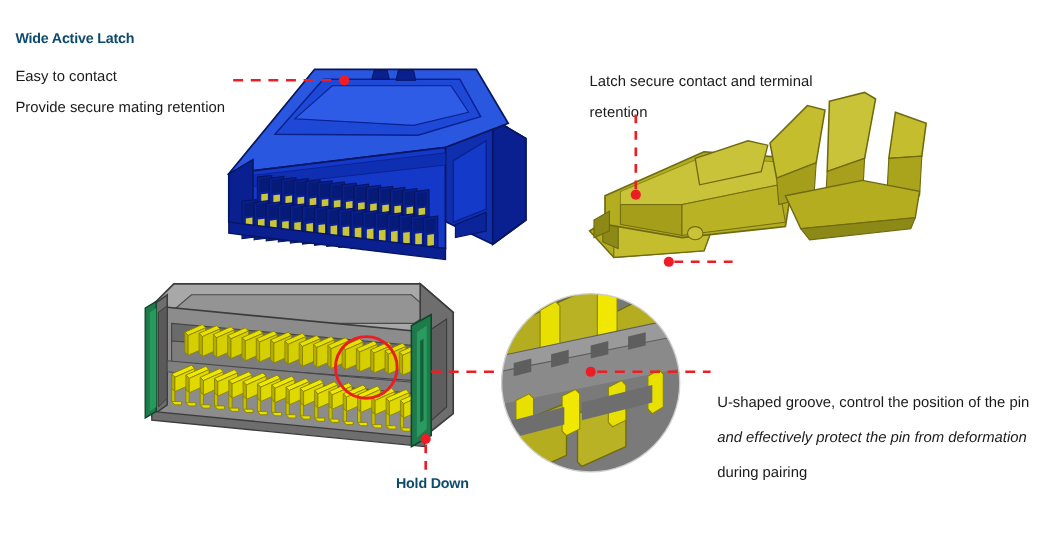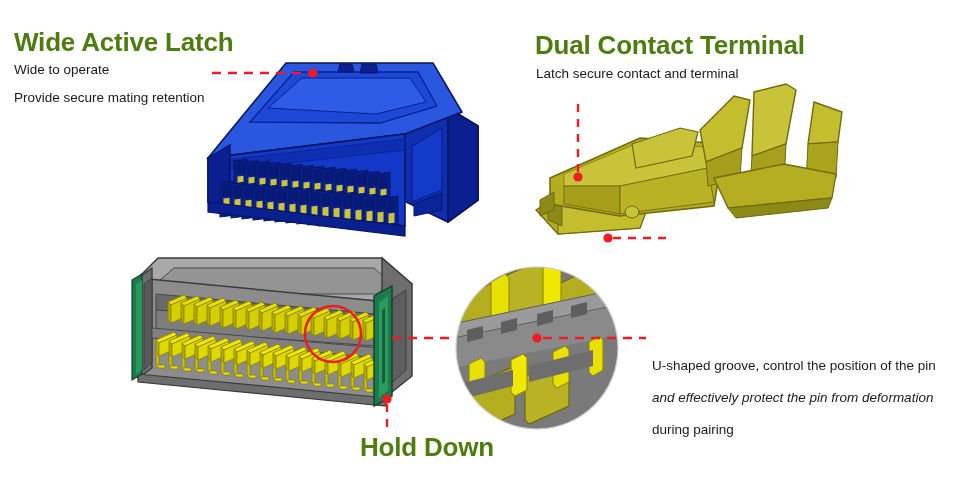--- a/index.html
+++ b/index.html
@@ -8,23 +8,23 @@
     background:#ffffff;
     font-family:"Liberation Sans", sans-serif;
     color:#111111;
     overflow:hidden;
     position:relative;
   }
   .stage{position:absolute;left:0;top:0;width:964px;height:500px;}
   .abs{position:absolute;}
 
   .heading{
-    font-size:26px;
+    font-size:13px;
     font-weight:bold;
-    color:#4d7c0f;
+    color:#0c4a6e;
     letter-spacing:-0.2px;
     white-space:nowrap;
   }
   .body-line{
     font-size:13.5px;
     font-weight:normal;
     color:#1a1a1a;
     white-space:nowrap;
     line-height:17px;
   }
@@ -35,29 +35,27 @@
 </style>
 </head>
 <body>
 
 <div class="stage">
 
   <div class="abs" style="left:14px;top:27px;">
     <div class="heading">Wide Active Latch</div>
   </div>
   <div class="abs para" style="left:14px;top:61px;">
-    <div class="body-line">Wide to operate</div>
+    <div class="body-line">Easy to contact</div>
     <div class="body-line">Provide secure mating retention</div>
   </div>
 
-  <div class="abs" style="left:535px;top:30px;">
-    <div class="heading">Dual Contact Terminal</div>
-  </div>
   <div class="abs para" style="left:536px;top:65px;">
     <div class="body-line">Latch secure contact and terminal</div>
+    <div class="body-line">retention</div>
   </div>
 
 
   <div class="abs para" style="left:652px;top:313px;margin-top:44px;">
     <div class="body-line" style="margin-bottom:15px;">U-shaped groove, control the position of the pin</div>
     <div class="body-line" style="margin-bottom:15px;font-style:italic;">and effectively protect the pin from deformation</div>
     <div class="body-line">during pairing</div>
   </div>
 
   <div class="abs" style="left:360px;top:432px;">

